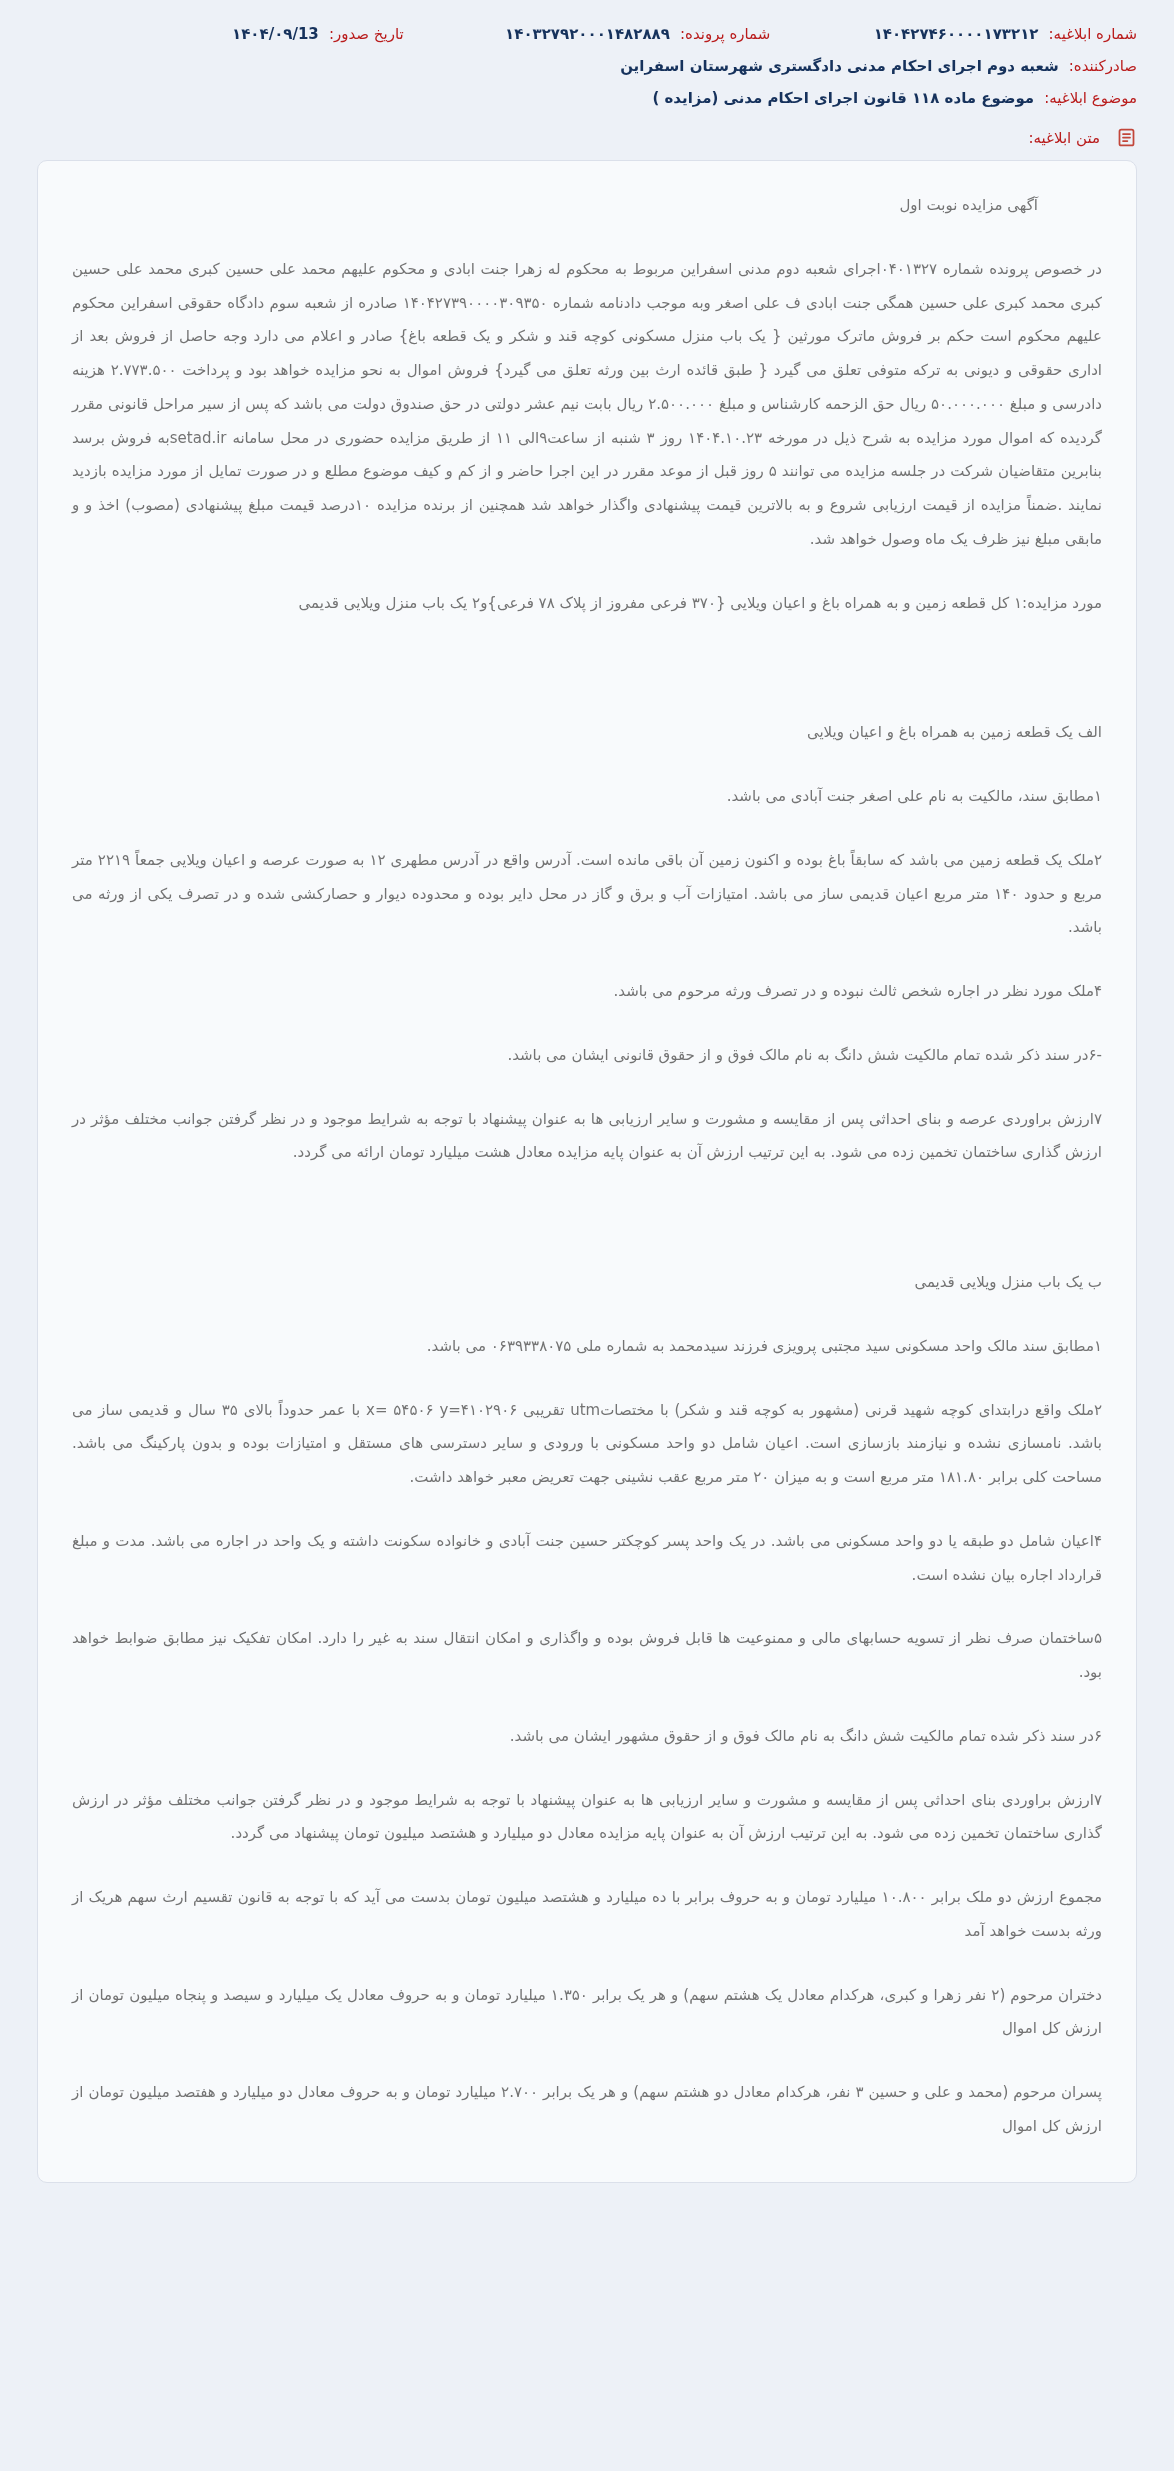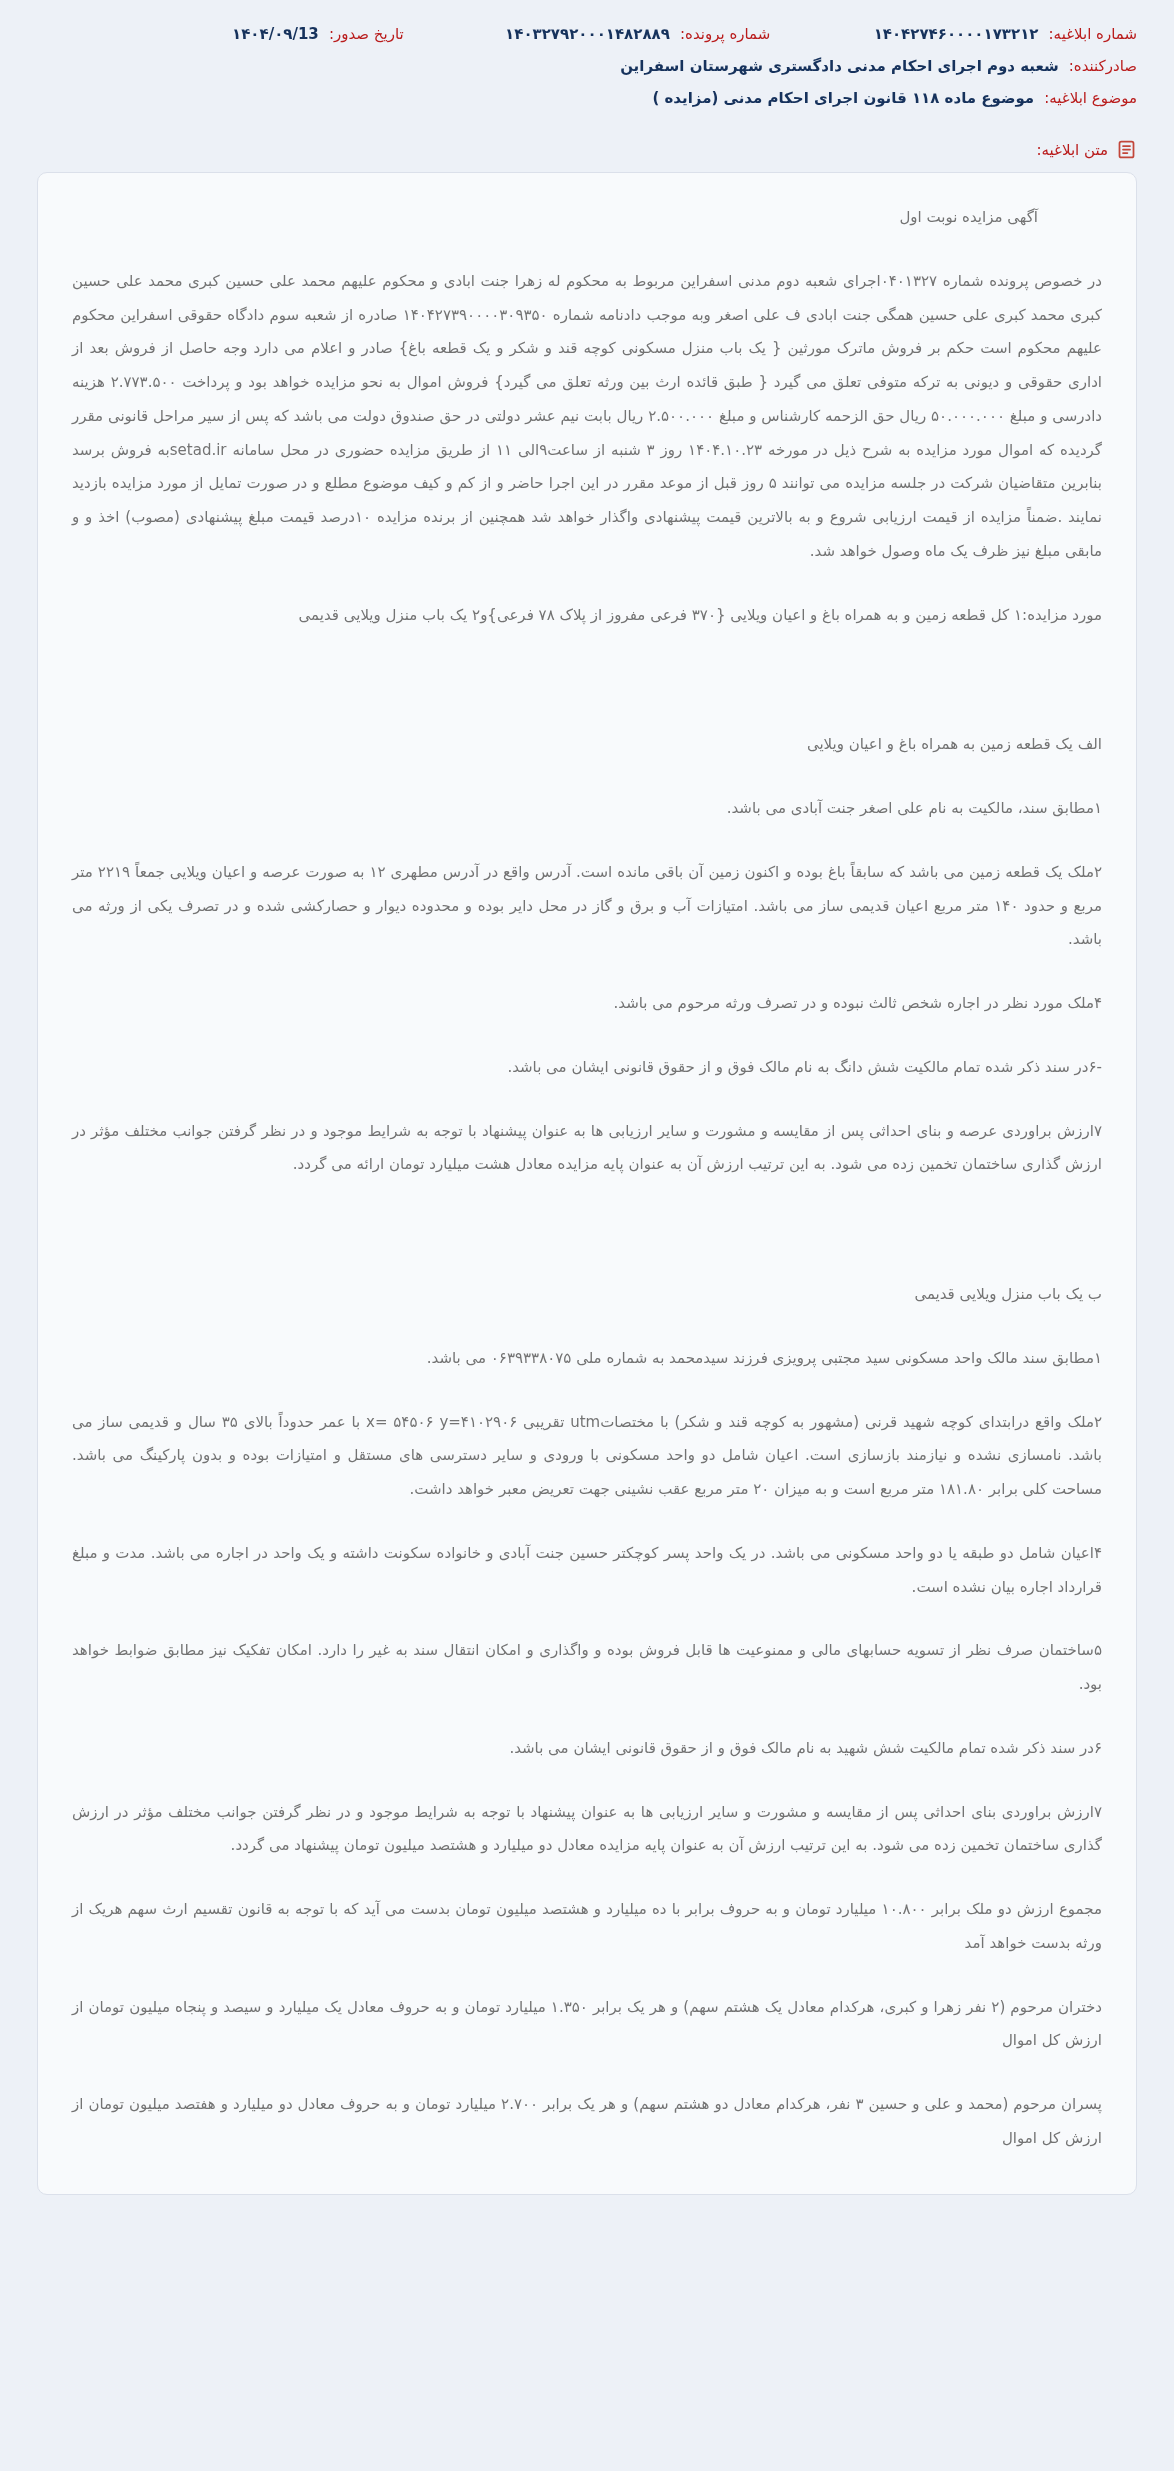--- a/index.html
+++ b/index.html
@@ -14,22 +14,22 @@
   .page { padding: 24px 37px 34px; }
 
   
   .meta-top { display: flex; margin-bottom: 13px; }
   .meta-col { flex: 1; }
   .label { color: #b91c1c; font-size: 15px; }
   .value { color: #16325c; font-size: 15px; font-weight: bold; margin-right: 5px; }
   .meta-line { margin-bottom: 13px; }
 
   .notice-label-row {
-    display: flex; align-items: center; gap: 8px;
-    margin: 32px 0 12px;
+    display: flex; align-items: center; gap: 16px;
+    margin: 20px 0 12px;
   }
   .doc-icon { width: 21px; height: 21px; display: inline-block; flex: 0 0 auto; }
   .doc-icon svg { width: 100%; height: 100%; display: block; }
 
   
   .notice-card {
     background: #f8fafc;
     border: 1px solid #dbe0ea;
     border-radius: 10px;
     padding: 28px 34px 38px;
@@ -100,21 +100,21 @@
     <p class="para">۲ملک یک قطعه زمین می باشد که سابقاً باغ بوده و اکنون زمین آن باقی مانده است. آدرس واقع در آدرس مطهری ۱۲ به صورت عرصه و اعیان ویلایی جمعاً ۲۲۱۹ متر مربع و حدود ۱۴۰ متر مربع اعیان قدیمی ساز می باشد. امتیازات آب و برق و گاز در محل دایر بوده و محدوده دیوار و حصارکشی شده و در تصرف یکی از ورثه می باشد.</p>
     <p class="para">۴ملک مورد نظر در اجاره شخص ثالث نبوده و در تصرف ورثه مرحوم می باشد.</p>
     <p class="para">-۶در سند ذکر شده تمام مالکیت شش دانگ به نام مالک فوق و از حقوق قانونی ایشان می باشد.</p>
     <p class="para">۷ارزش براوردی عرصه و بنای احداثی پس از مقایسه و مشورت و سایر ارزیابی ها به عنوان پیشنهاد با توجه به شرایط موجود و در نظر گرفتن جوانب مختلف مؤثر در ارزش گذاری ساختمان تخمین زده می شود. به این ترتیب ارزش آن به عنوان پایه مزایده معادل هشت میلیارد تومان ارائه می گردد.</p>
 
     <p class="para section-gap">ب یک باب منزل ویلایی قدیمی</p>
     <p class="para">۱مطابق سند مالک واحد مسکونی سید مجتبی پرویزی فرزند سیدمحمد به شماره ملی ۰۶۳۹۳۳۸۰۷۵ می باشد.</p>
     <p class="para">۲ملک واقع درابتدای کوچه شهید قرنی (مشهور به کوچه قند و شکر) با مختصاتutm تقریبی x= ۵۴۵۰۶ y=۴۱۰۲۹۰۶ با عمر حدوداً بالای ۳۵ سال و قدیمی ساز می باشد. نامسازی نشده و نیازمند بازسازی است. اعیان شامل دو واحد مسکونی با ورودی و سایر دسترسی های مستقل و امتیازات بوده و بدون پارکینگ می باشد. مساحت کلی برابر ۱۸۱.۸۰ متر مربع است و به میزان ۲۰ متر مربع عقب نشینی جهت تعریض معبر خواهد داشت.</p>
     <p class="para">۴اعیان شامل دو طبقه یا دو واحد مسکونی می باشد. در یک واحد پسر کوچکتر حسین جنت آبادی و خانواده سکونت داشته و یک واحد در اجاره می باشد. مدت و مبلغ قرارداد اجاره بیان نشده است.</p>
     <p class="para">۵ساختمان صرف نظر از تسویه حسابهای مالی و ممنوعیت ها قابل فروش بوده و واگذاری و امکان انتقال سند به غیر را دارد. امکان تفکیک نیز مطابق ضوابط خواهد بود.</p>
-    <p class="para">۶در سند ذکر شده تمام مالکیت شش شهید به نام مالک فوق و از حقوق قانونی ایشان می باشد.</p>
+    <p class="para">۶در سند ذکر شده تمام مالکیت شش دانگ به نام مالک فوق و از حقوق مشهور ایشان می باشد.</p>
     <p class="para">۷ارزش براوردی بنای احداثی پس از مقایسه و مشورت و سایر ارزیابی ها به عنوان پیشنهاد با توجه به شرایط موجود و در نظر گرفتن جوانب مختلف مؤثر در ارزش گذاری ساختمان تخمین زده می شود. به این ترتیب ارزش آن به عنوان پایه مزایده معادل دو میلیارد و هشتصد میلیون تومان پیشنهاد می گردد.</p>
 
     <p class="para">مجموع ارزش دو ملک برابر ۱۰.۸۰۰ میلیارد تومان و به حروف برابر با ده میلیارد و هشتصد میلیون تومان بدست می آید که با توجه به قانون تقسیم ارث سهم هریک از ورثه بدست خواهد آمد</p>
     <p class="para">دختران مرحوم (۲ نفر زهرا و کبری، هرکدام معادل یک هشتم سهم) و هر یک برابر ۱.۳۵۰ میلیارد تومان و به حروف معادل یک میلیارد و سیصد و پنجاه میلیون تومان از ارزش کل اموال</p>
     <p class="para">پسران مرحوم (محمد و علی و حسین ۳ نفر، هرکدام معادل دو هشتم سهم) و هر یک برابر ۲.۷۰۰ میلیارد تومان و به حروف معادل دو میلیارد و هفتصد میلیون تومان از ارزش کل اموال</p>
   </section>
 
 </div>
 
 </body></html>

